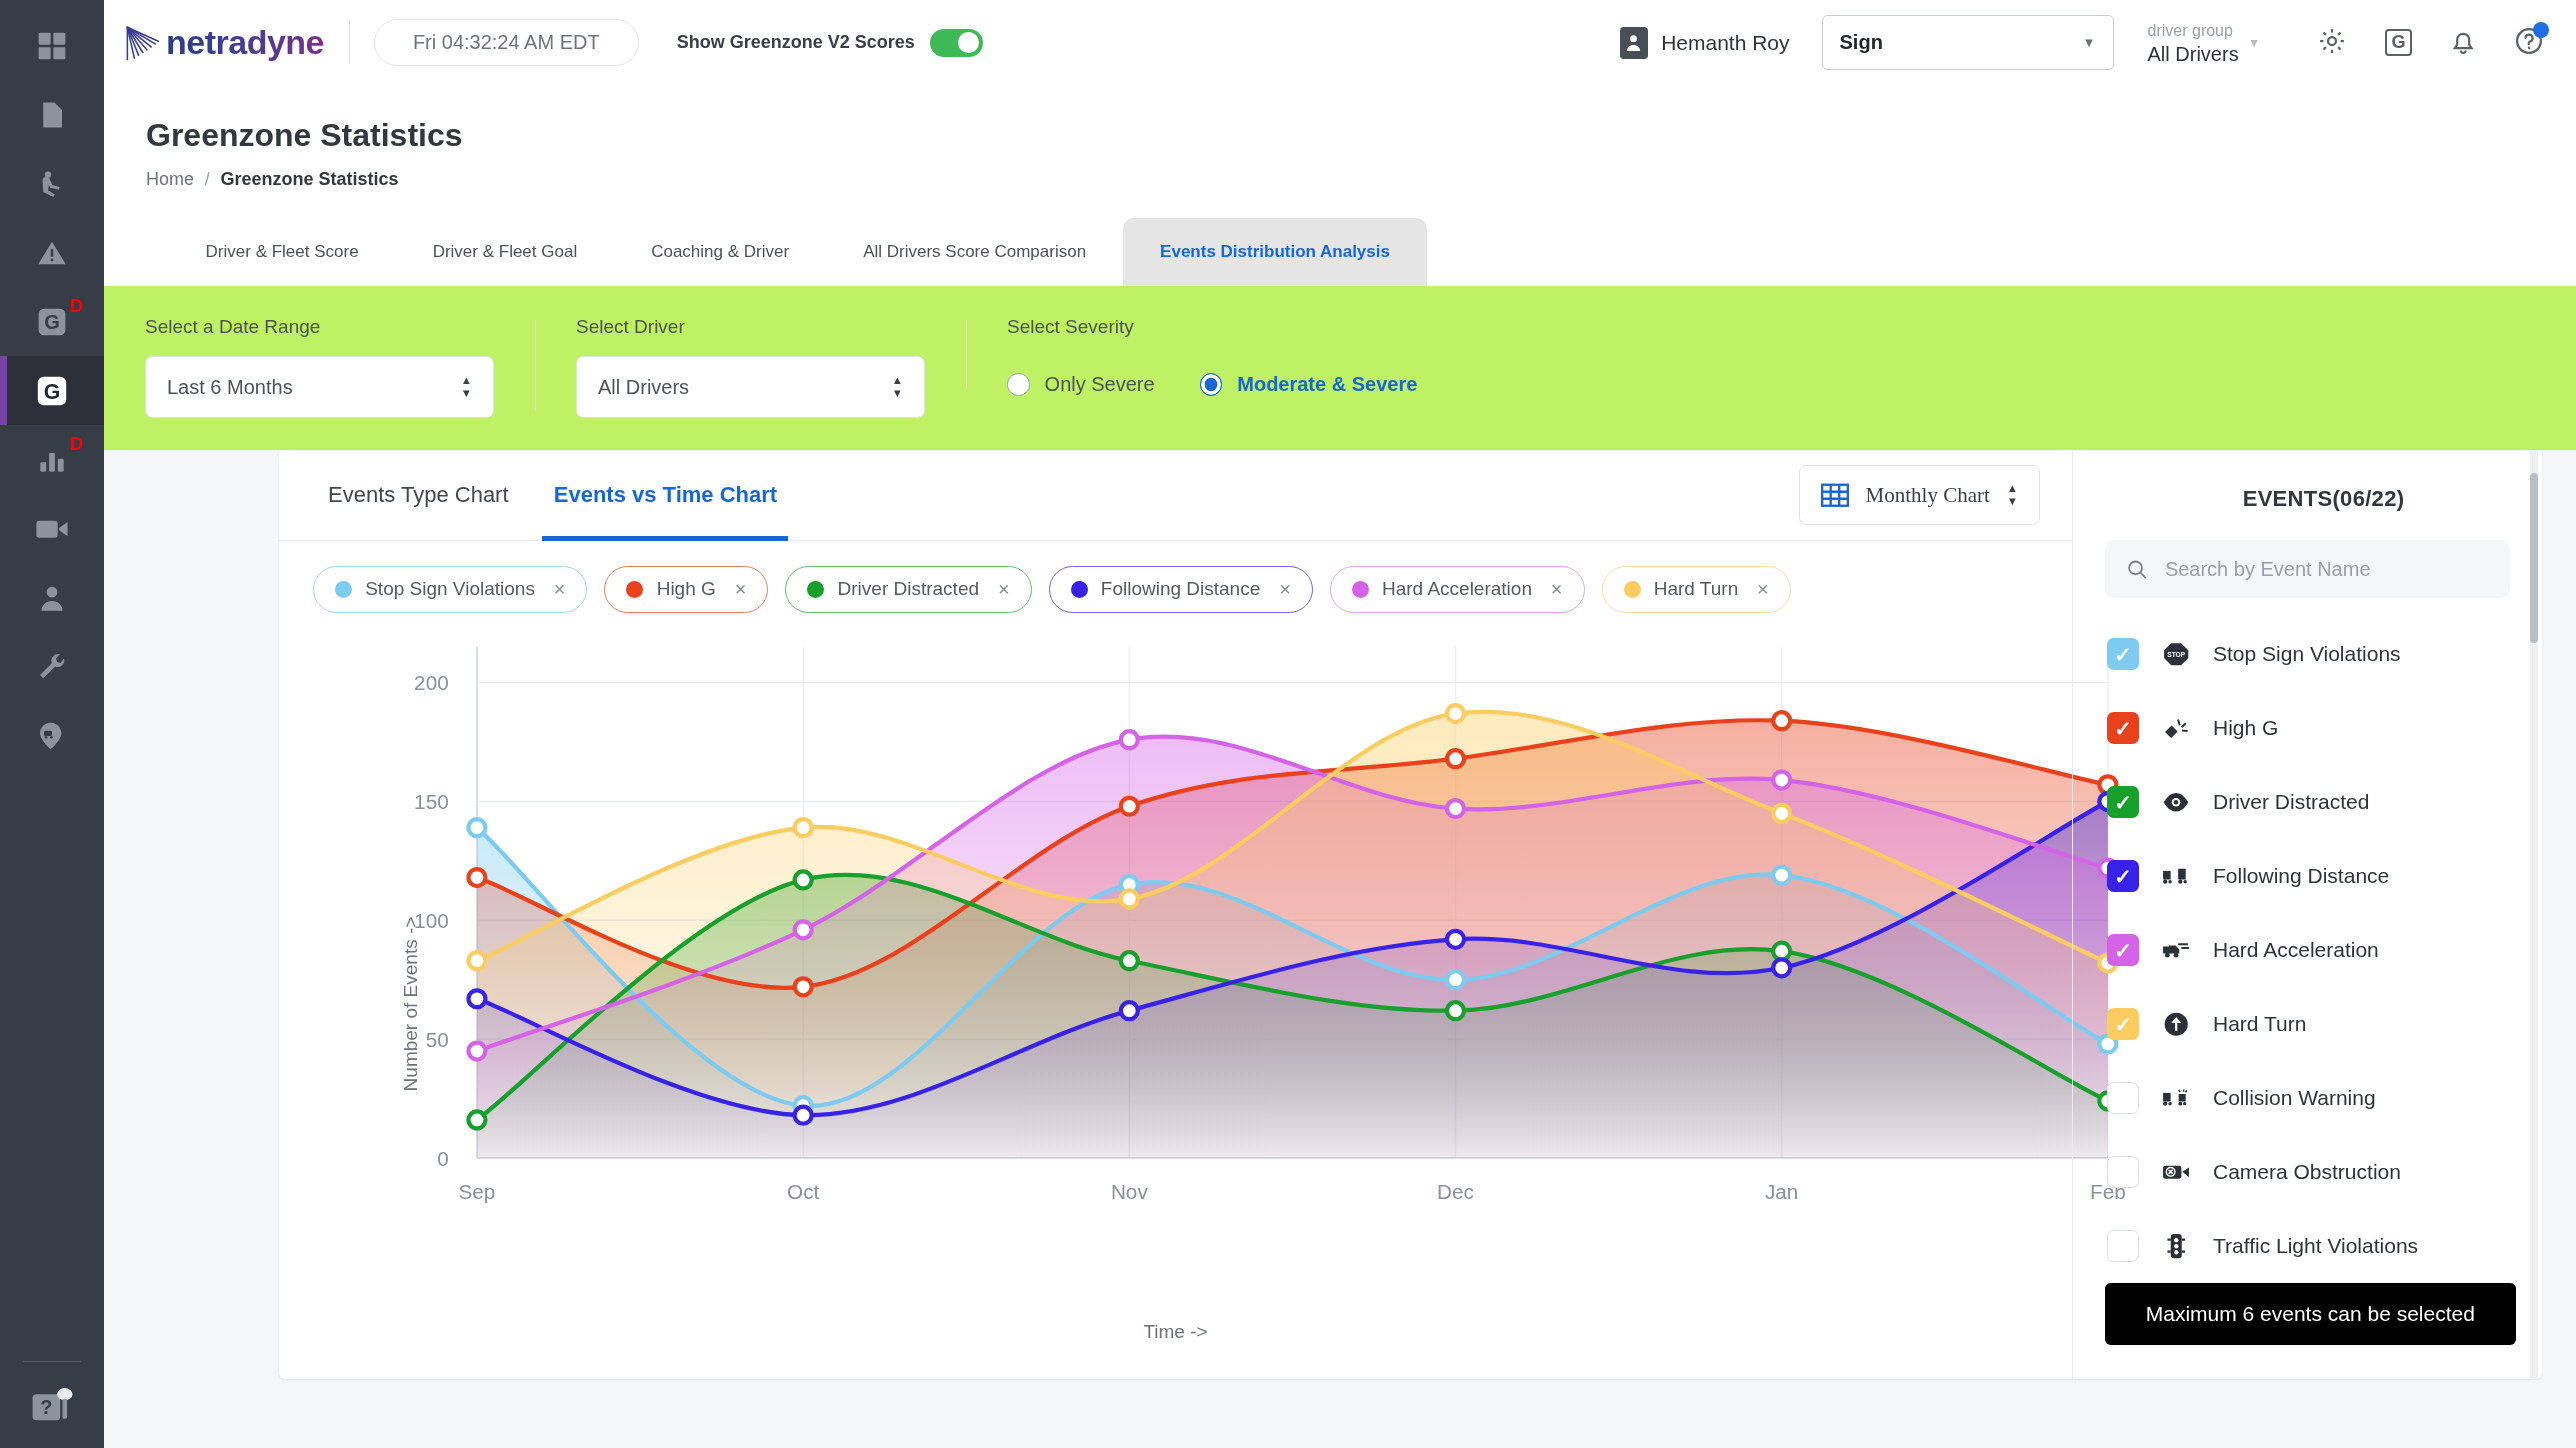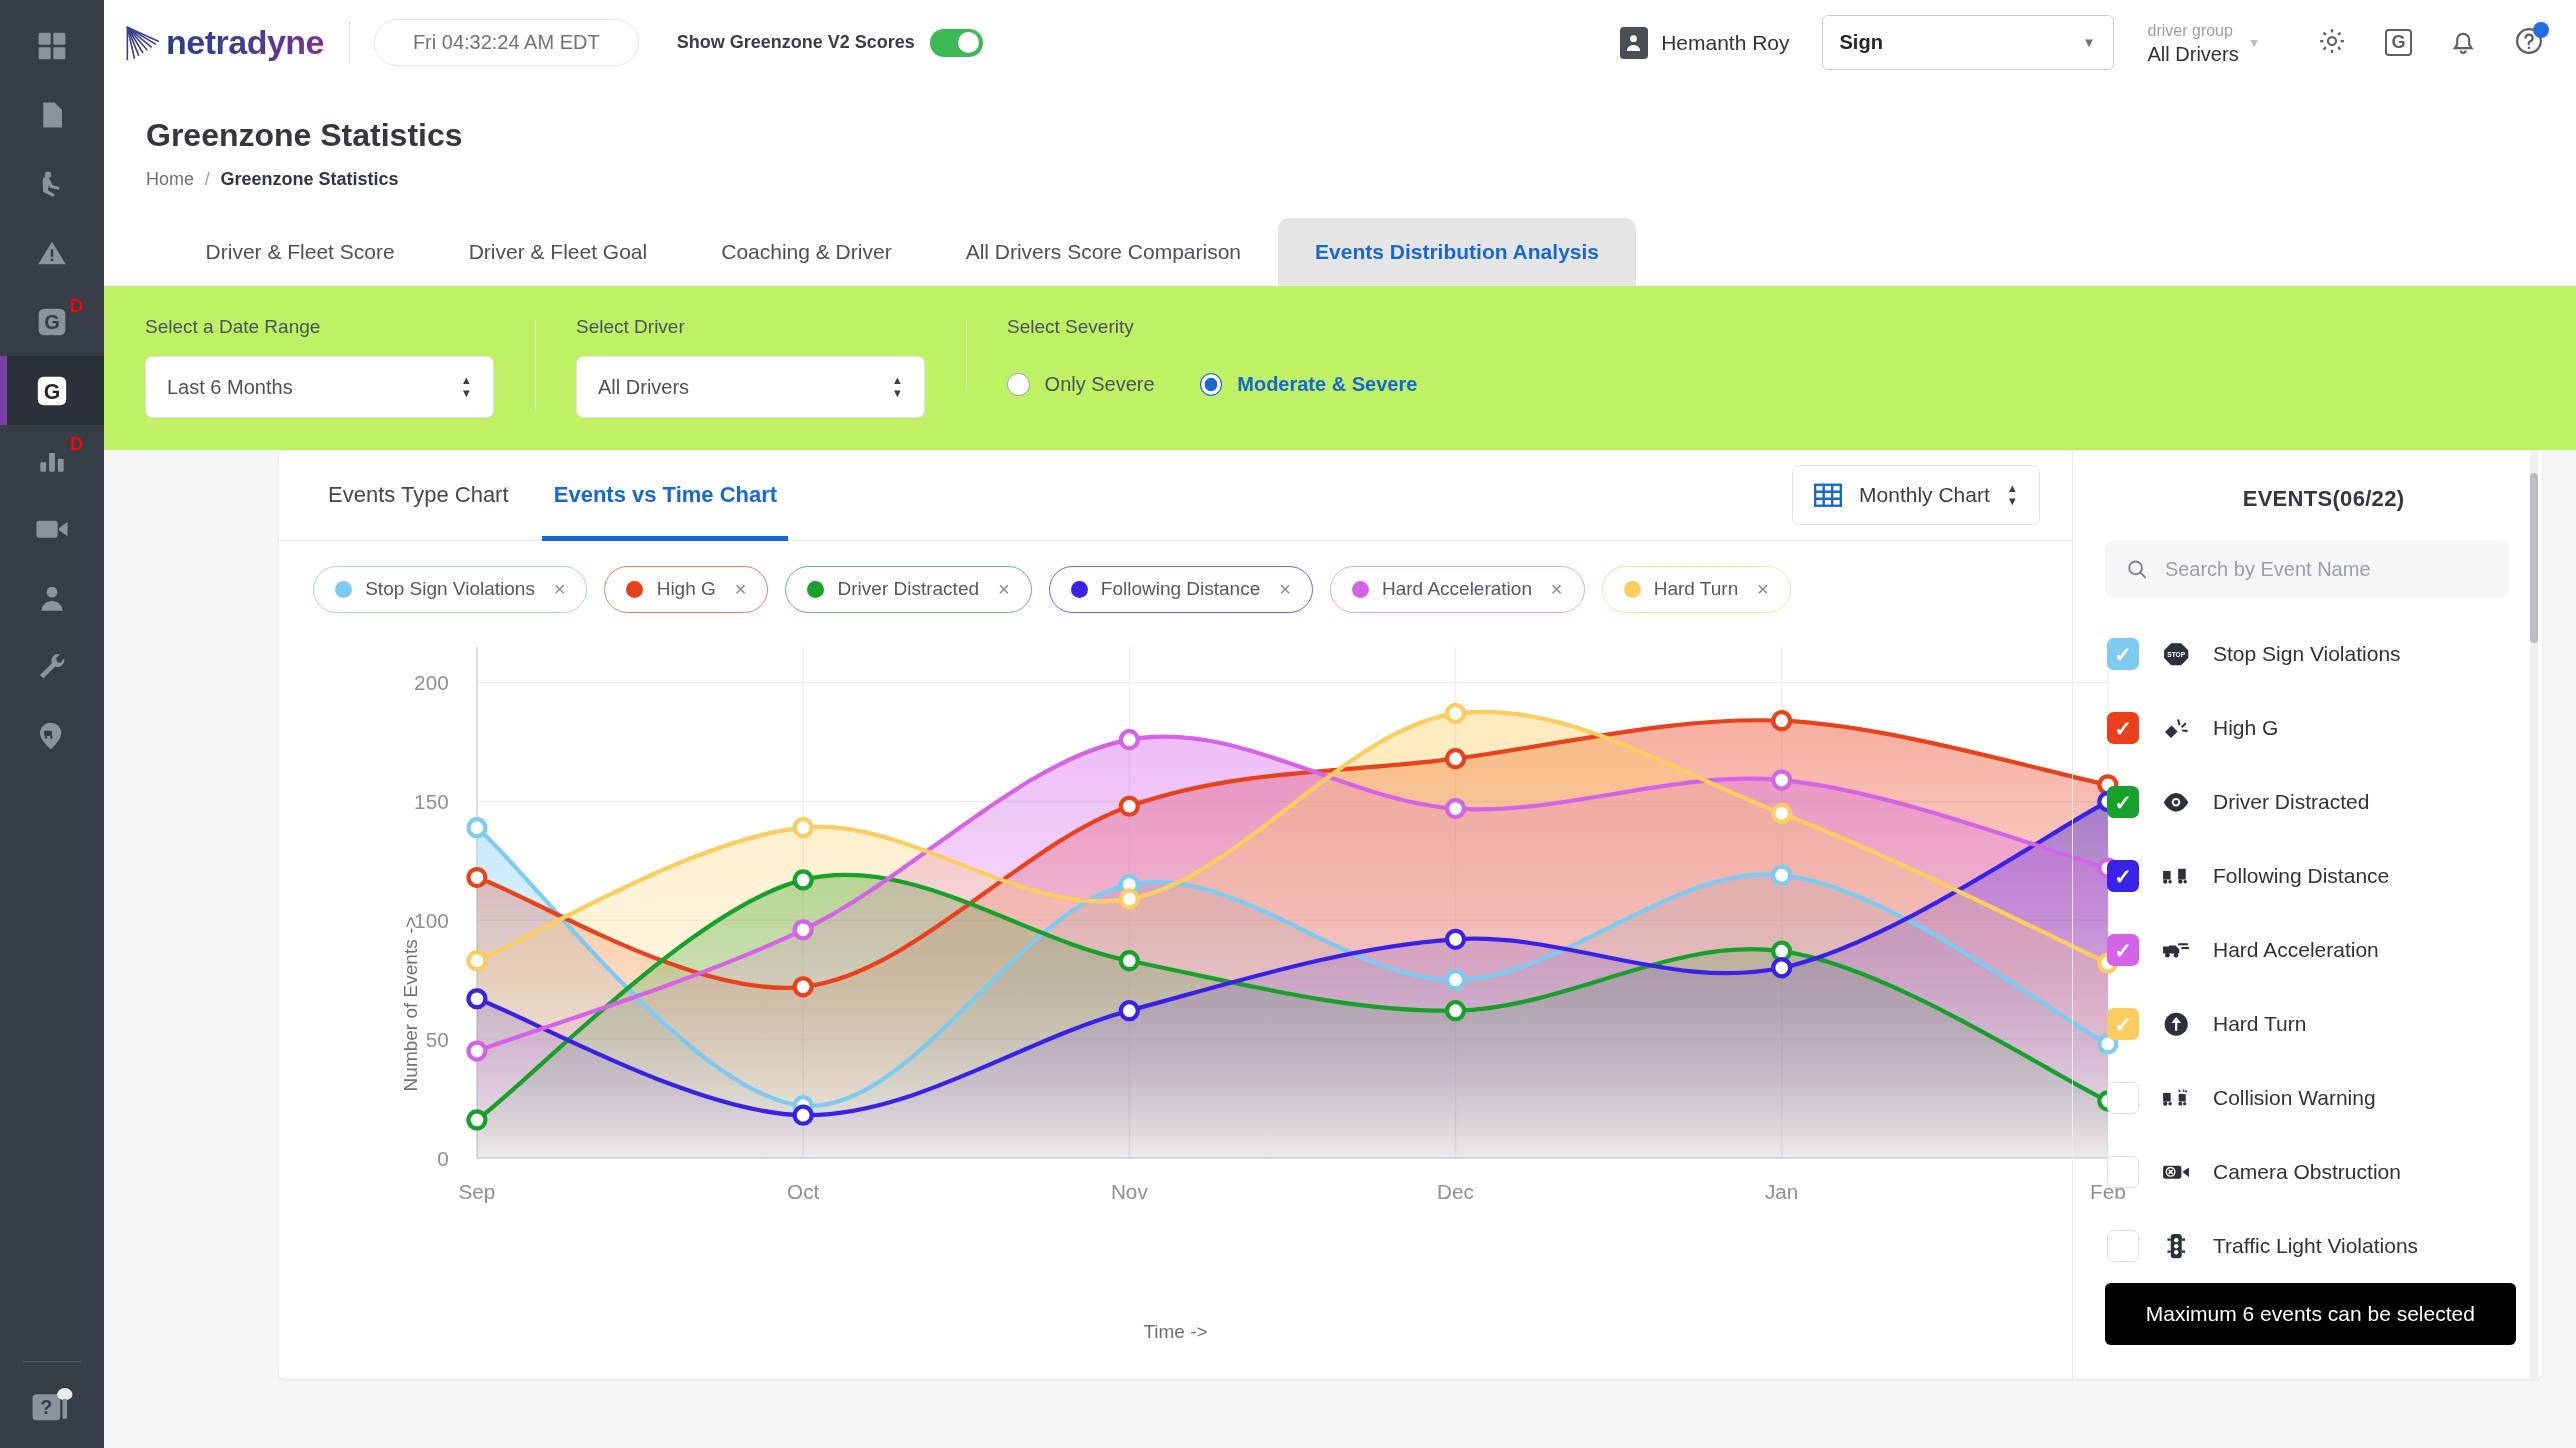--- a/index.html
+++ b/index.html
@@ -99,21 +99,21 @@
   .crumbs { margin-top: 15px; font-size: 18px; color: #6d727a; }
   .crumbs .b { color: #33383f; font-weight: bold; }
   .crumbs .s { color: #9aa0a8; margin: 0 5.7px; }
 
   .tabbar {
     background: #fff; display: flex; align-items: flex-end;
     padding-left: 22.6px; height: 68px; margin-top: 28px;
   }
   .tab {
     padding: 0 37px; height: 68px; display: flex; align-items: center;
-    font-size: 21px; color: #4c515a; white-space: nowrap;
+    font-size: 17px; color: #4c515a; white-space: nowrap;
   }
   .tab.active {
     color: #1767d6; font-weight: bold; background: #e5e5e5;
     border-radius: 11.3px 11.3px 0 0;
   }
 
   
   .filters { display: flex; align-items: flex-start; padding: 30px 0 32px 0; background: #bef264; }
   .fgroup { padding: 0 41px; position: relative; }
   .fgroup + .fgroup::before {
@@ -154,21 +154,21 @@
     font-size: 22px; color: #43484f; position: relative;
   }
   .ctab.active { color: #1767d6; font-weight: bold; }
   .ctab.active::after {
     content: ""; position: absolute; left: 11.3px; right: 11.3px; bottom: 0; height: 4.7px;
     background: #1767d6;
   }
   .monthly-select {
     margin-left: auto; margin-right: 32px;
     border: 0.9px solid #dfe1e6; border-radius: 7.5px; height: 60px;
-    display: flex; align-items: center; gap: 17px; padding: 0 21px; background: #fff;
+    display: flex; align-items: center; gap: 17px; padding: 0 21px; background: #fff; font-family: Liberation Serif, serif;
   }
   .monthly-select .mv { font-size: 21px; color: #3a3f47; }
 
   .chips { display: flex; align-items: center; gap: 17px; padding: 24.5px 0 17px 34px; flex-wrap: wrap; }
   .chip {
     display: flex; align-items: center; gap: 13.2px;
     height: 47px; padding: 0 21px; border-radius: 24.5px; border: 1.4px solid;
     font-size: 19px; color: #555a62; background: #fff; white-space: nowrap;
   }
   .chip .cdot { width: 17px; height: 17px; border-radius: 50%; }

